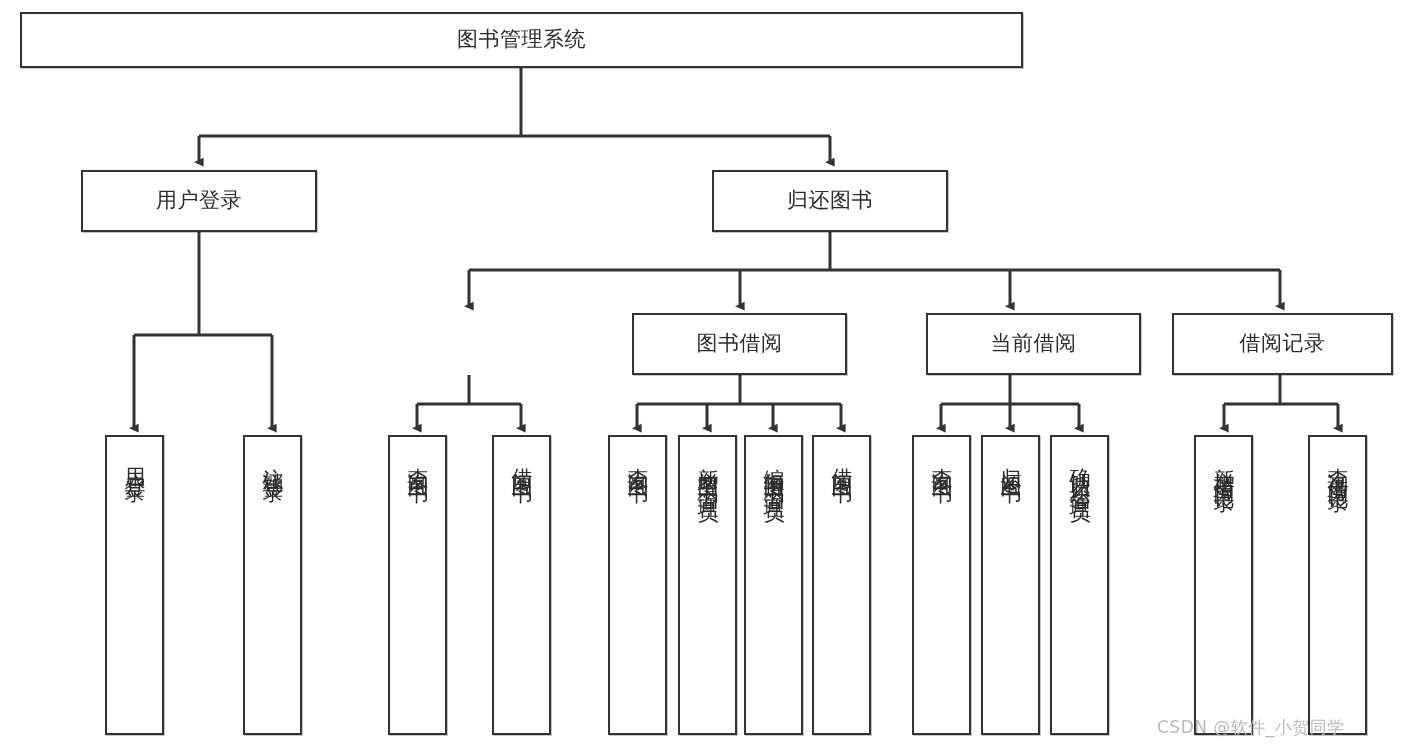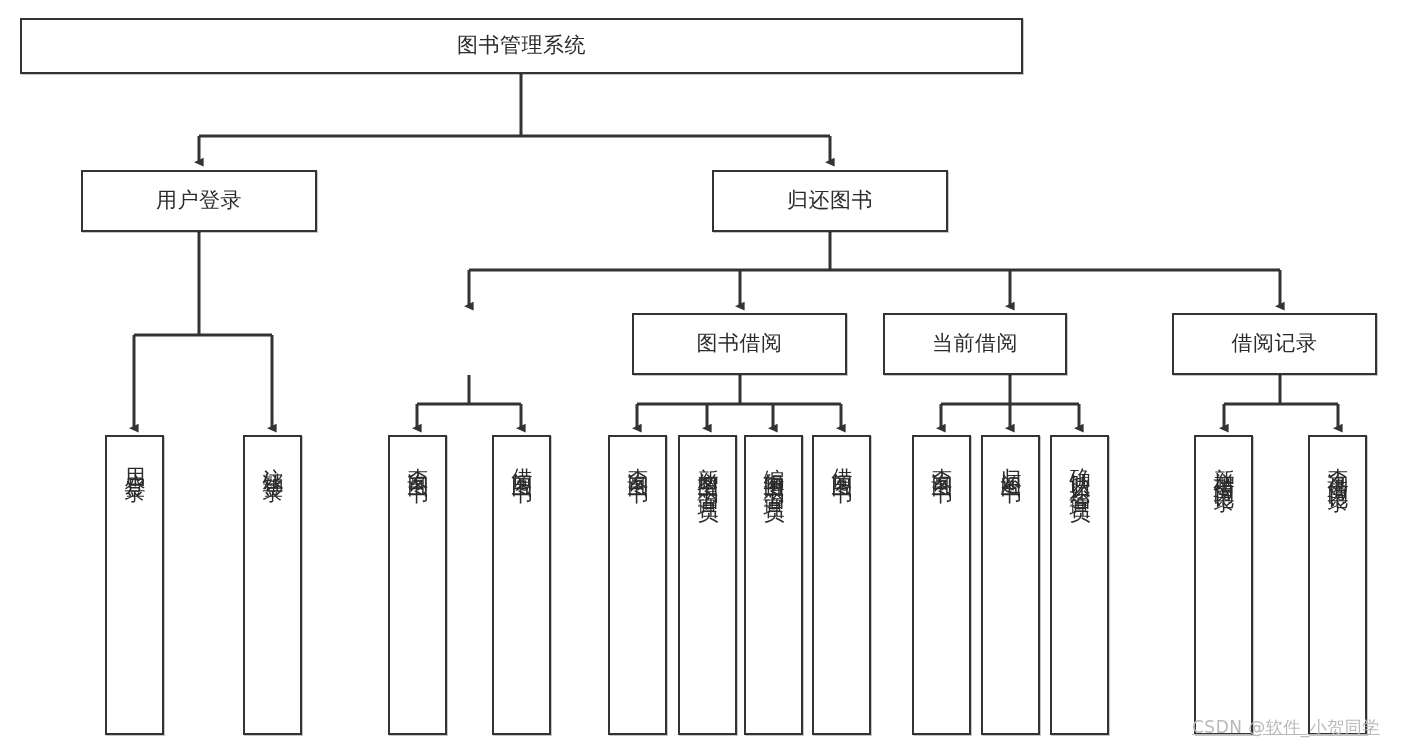--- a/index.html
+++ b/index.html
@@ -115,38 +115,38 @@
       <path d="M1010,404 L1010,428" marker-end="url(#arrow)"></path>
       <path d="M1079,404 L1079,428" marker-end="url(#arrow)"></path>
 
       <path d="M1280,375 L1280,404"></path>
       <path d="M1224,404 L1338,404"></path>
       <path d="M1224,404 L1224,428" marker-end="url(#arrow)"></path>
       <path d="M1338,404 L1338,428" marker-end="url(#arrow)"></path>
     </g>
   </svg>
 
-  <div class="node horiz" style="left:20px; top:12px; width:1003px; height:56px;margin-top:6px;">
+  <div class="node horiz" style="left:20px; top:12px; width:1003px; height:56px;">
     <span class="node-label">图书管理系统</span>
   </div>
 
   <div class="node horiz" style="left:81px; top:170px; width:236px; height:62px;">
     <span class="node-label">用户登录</span>
   </div>
   <div class="node horiz" style="left:712px; top:170px; width:236px; height:62px;">
     <span class="node-label">归还图书</span>
   </div>
 
   <div class="node horiz" style="left:632px; top:313px; width:215px; height:62px;">
     <span class="node-label">图书借阅</span>
   </div>
-  <div class="node horiz" style="left:883px; top:313px; width:184px; height:62px;">
+  <div class="node horiz" style="left:926px; top:313px; width:215px; height:62px;">
     <span class="node-label">当前借阅</span>
   </div>
-  <div class="node horiz" style="left:1172px; top:313px; width:205px; height:62px;">
+  <div class="node horiz" style="left:1172px; top:313px; width:221px; height:62px;">
     <span class="node-label">借阅记录</span>
   </div>
 
   <div class="node vert" style="left:105px; top:435px; width:59px; height:300px;">
     <span class="node-label">用户登录</span>
   </div>
   <div class="node vert" style="left:243px; top:435px; width:59px; height:300px;">
     <span class="node-label">注销登录</span>
   </div>
 
@@ -180,15 +180,15 @@
     <span class="node-label">确认归还（管理员）</span>
   </div>
 
   <div class="node vert" style="left:1194px; top:435px; width:59px; height:300px;">
     <span class="node-label">新增借阅记录</span>
   </div>
   <div class="node vert" style="left:1308px; top:435px; width:59px; height:300px;">
     <span class="node-label">查询借阅记录</span>
   </div>
 
-  <div class="watermark" style="left:1192px; top:716px;text-decoration:underline;">CSDN @软件_小贺同学</div>
+  <div class="watermark" style="left:1157px; top:716px;">CSDN @软件_小贺同学</div>
 
 </div>
 
 </body></html>

